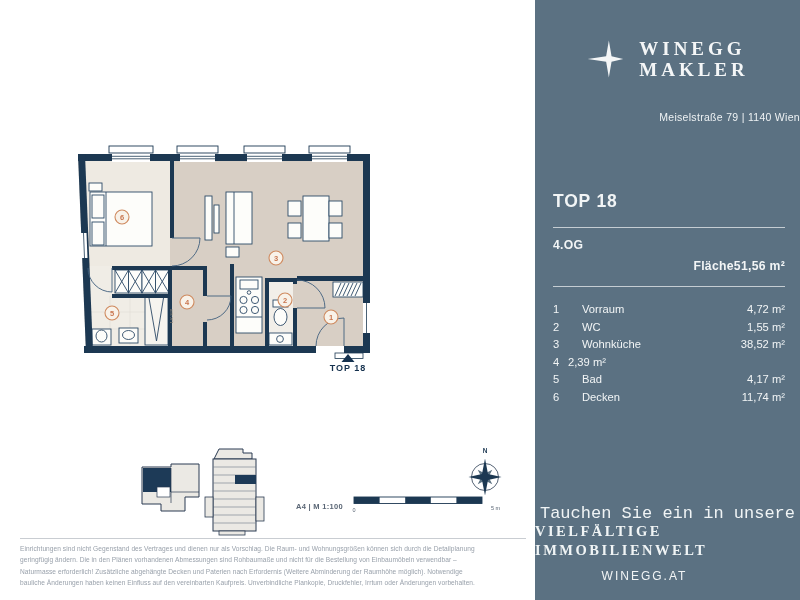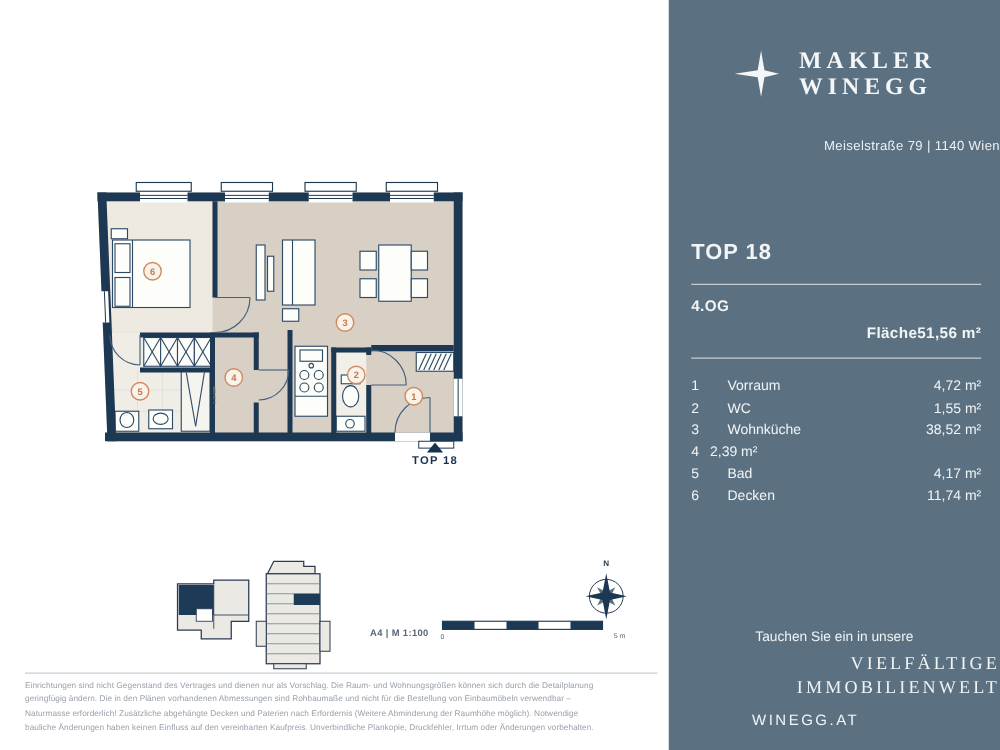--- a/index.html
+++ b/index.html
@@ -17,23 +17,23 @@
   .unit-title{position:absolute;left:18px;top:191px;font-size:17.5px;font-weight:700;letter-spacing:.8px;}
   .rule{position:absolute;left:18px;width:232px;height:1px;background:rgba(255,255,255,.65);}
   .floor{position:absolute;left:18px;top:238px;font-size:12.2px;font-weight:700;letter-spacing:.3px;}
   .area-row{position:absolute;left:18px;top:259px;width:232px;display:flex;justify-content:flex-end;
             font-size:12.2px;font-weight:700;letter-spacing:.3px;}
   .rooms{position:absolute;left:18px;top:303px;width:232px;font-size:11.2px;}
   .room-row{display:flex;align-items:baseline;height:17.6px;}
   .room-nr{width:15px;flex:0 0 auto;}
   .room-name{flex:1 1 auto;margin-left:14px;}
   .room-area{flex:0 0 auto;}
-  .tag1{position:absolute;left:0;top:504px;width:265px;text-align:center;font-size:11px;color:#f0f4f5;}
-  .tagserif{position:absolute;left:0;width:265px;text-align:right;font-family:"Liberation Serif",serif;
-            font-size:14.5px;letter-spacing:2.5px;color:#f0f4f5;}
+  .tag1{position:absolute;left:0;top:504px;width:265px;text-align:center;font-size:17px;color:#f0f4f5;font-family:Liberation Mono, monospace;}
+  .tagserif{position:absolute;left:0;width:265px;text-align:left;font-family:"Liberation Serif",serif;
+            font-size:14.5px;letter-spacing:2.5px;color:#f0f4f5;font-weight:bold;}
   .tag2{top:523px;} .tag3{top:542px;}
   .site{position:absolute;left:0;top:569px;width:219px;text-align:center;font-size:12px;letter-spacing:2px;color:#f2f5f6;}
 
   
   .plan-svg{position:absolute;left:0;top:0;width:535px;height:600px;}
   .divider{position:absolute;left:20px;top:538px;width:506px;height:1px;background:#c9cdd2;}
   .disclaimer{position:absolute;left:20px;top:543px;width:506px;font-size:6.6px;line-height:11.4px;
               color:#99a1ab;letter-spacing:.05px;}
 </style>
 </head>
@@ -268,22 +268,22 @@
     <div>bauliche Änderungen haben keinen Einfluss auf den vereinbarten Kaufpreis. Unverbindliche Plankopie, Druckfehler, Irrtum oder Änderungen vorbehalten.</div>
   </div>
 
   <div class="panel">
 
     <div class="brand">
       <svg class="brand-star" viewBox="-27 -23 52 46">
         <path d="M0,-22 L3.2,-3.2 L17,0 L3.2,3.2 L0,22 L-3.2,3.2 L-25,0 L-3.2,-3.2 Z" fill="#f4f6f7"></path>
       </svg>
       <div class="brand-text">
+        <div>WINEGG</div>
         <div>MAKLER</div>
-        <div>WINEGG</div>
       </div>
     </div>
 
     <div class="address">Meiselstraße 79 | 1140 Wien</div>
 
     <div class="unit-title">TOP 18</div>
 
     <div class="rule" style="top:227px"></div>
 
     <div class="floor">4.OG</div>

